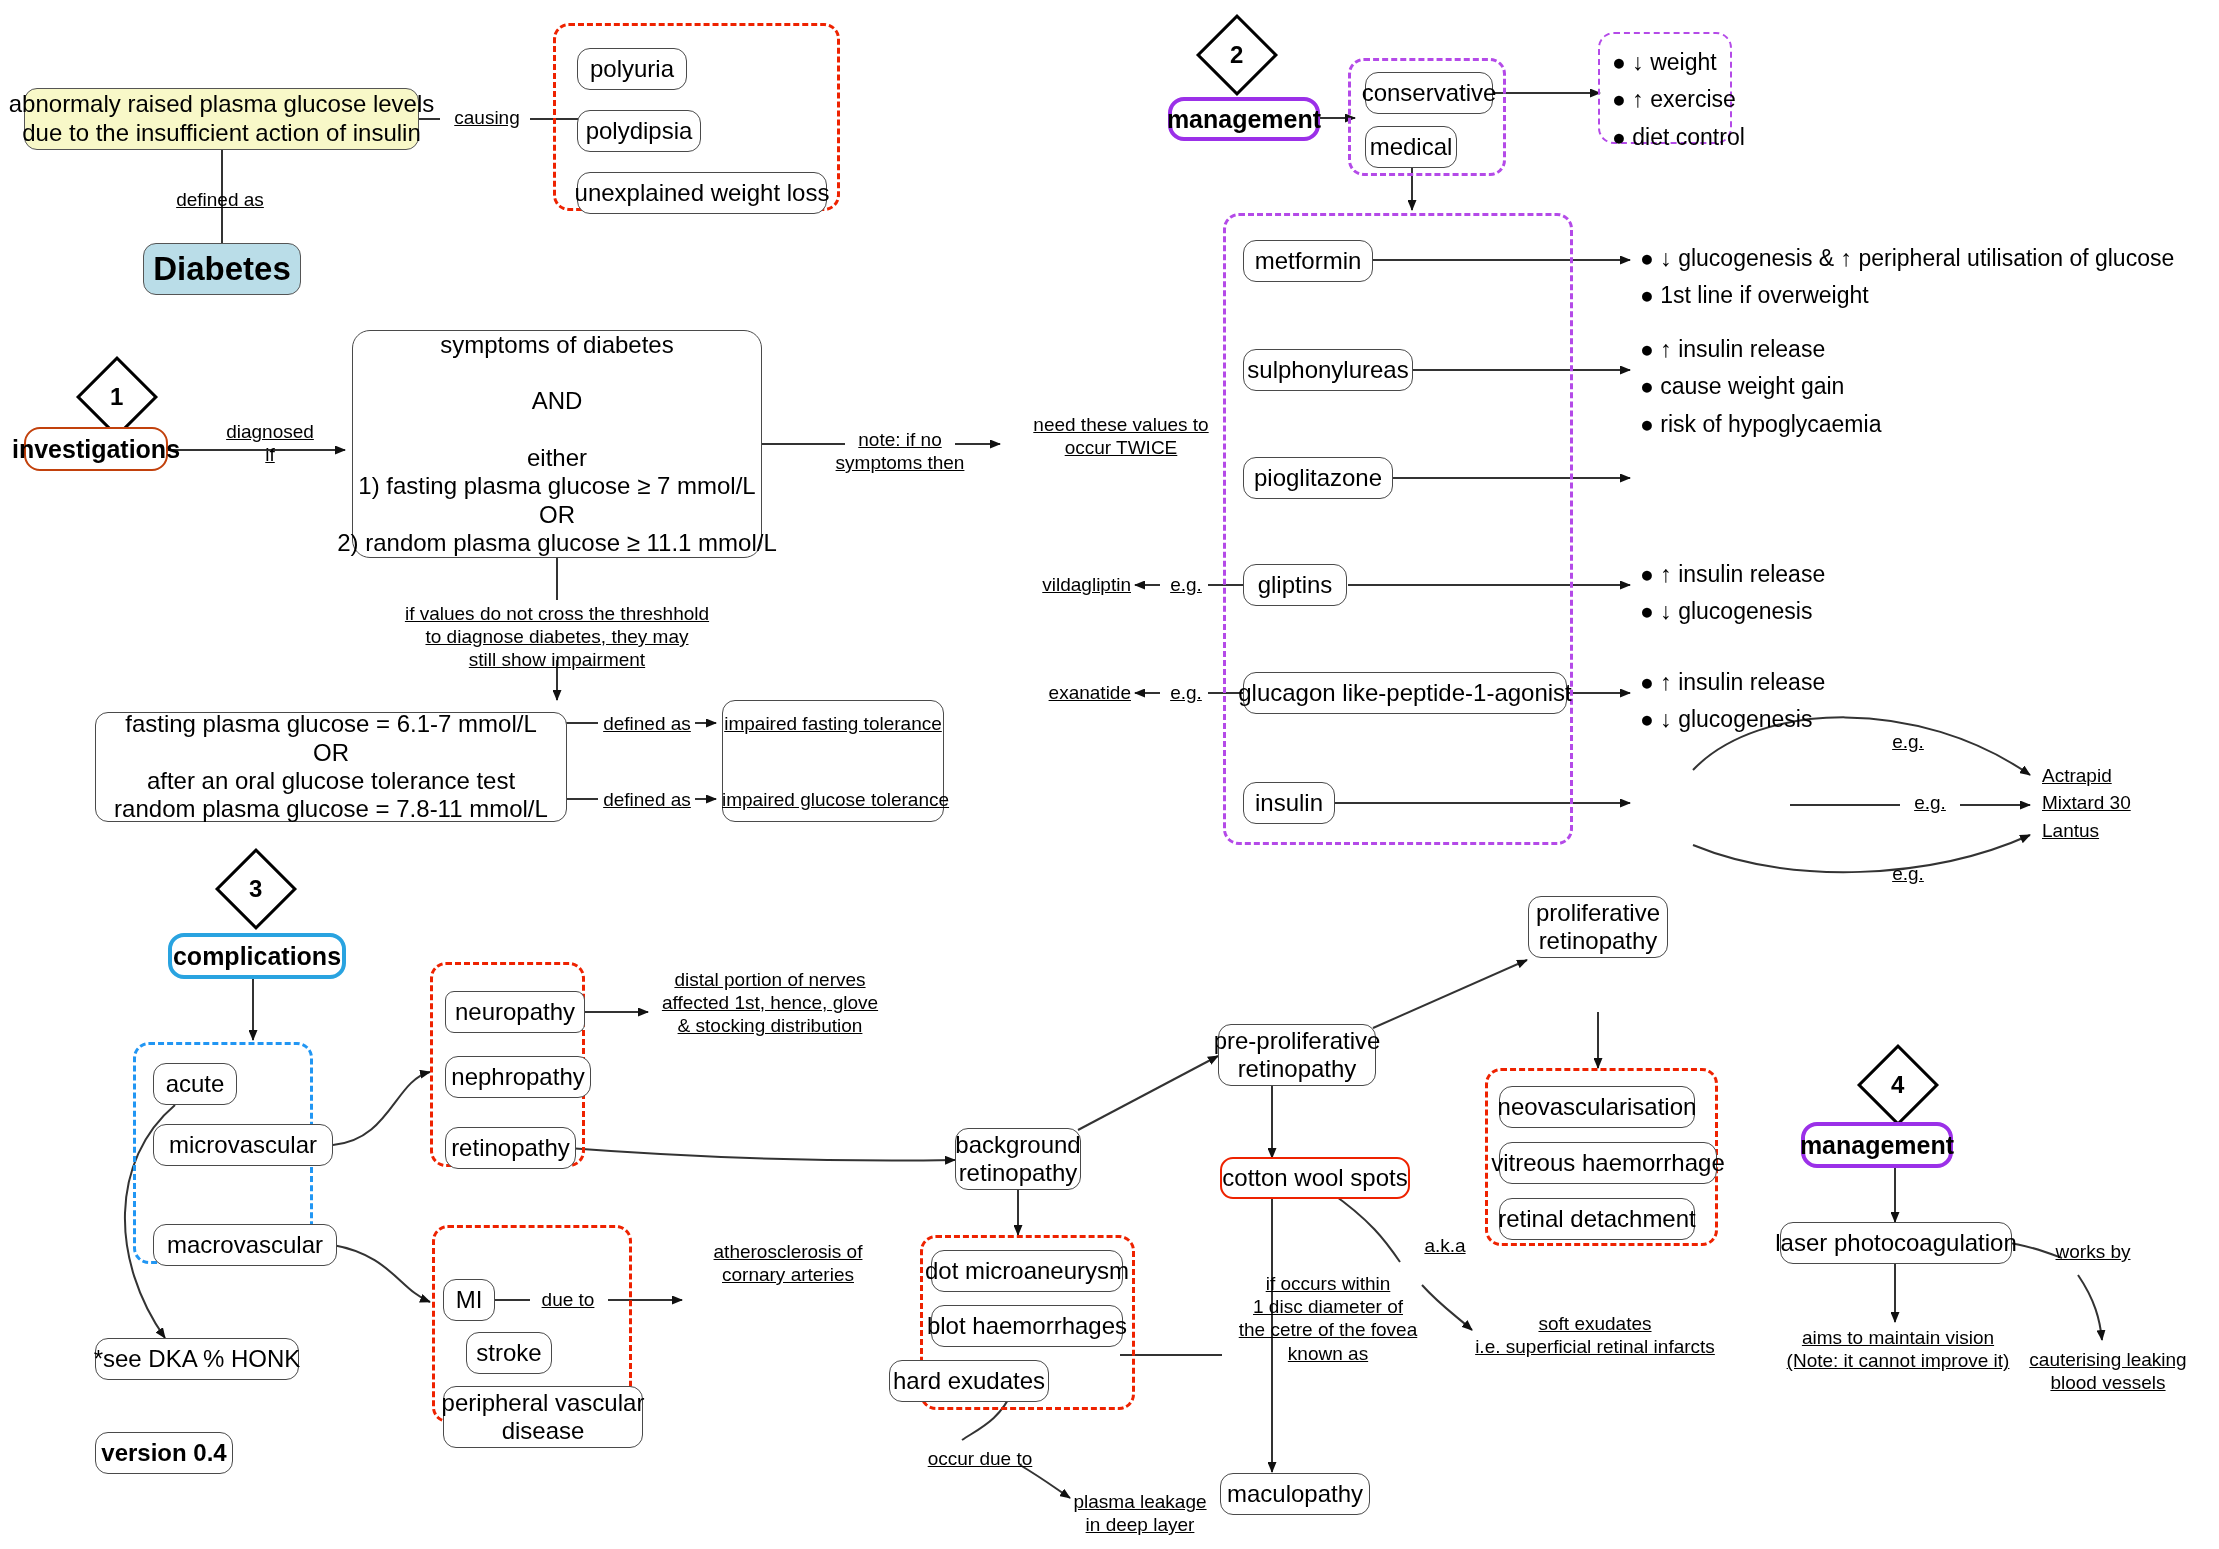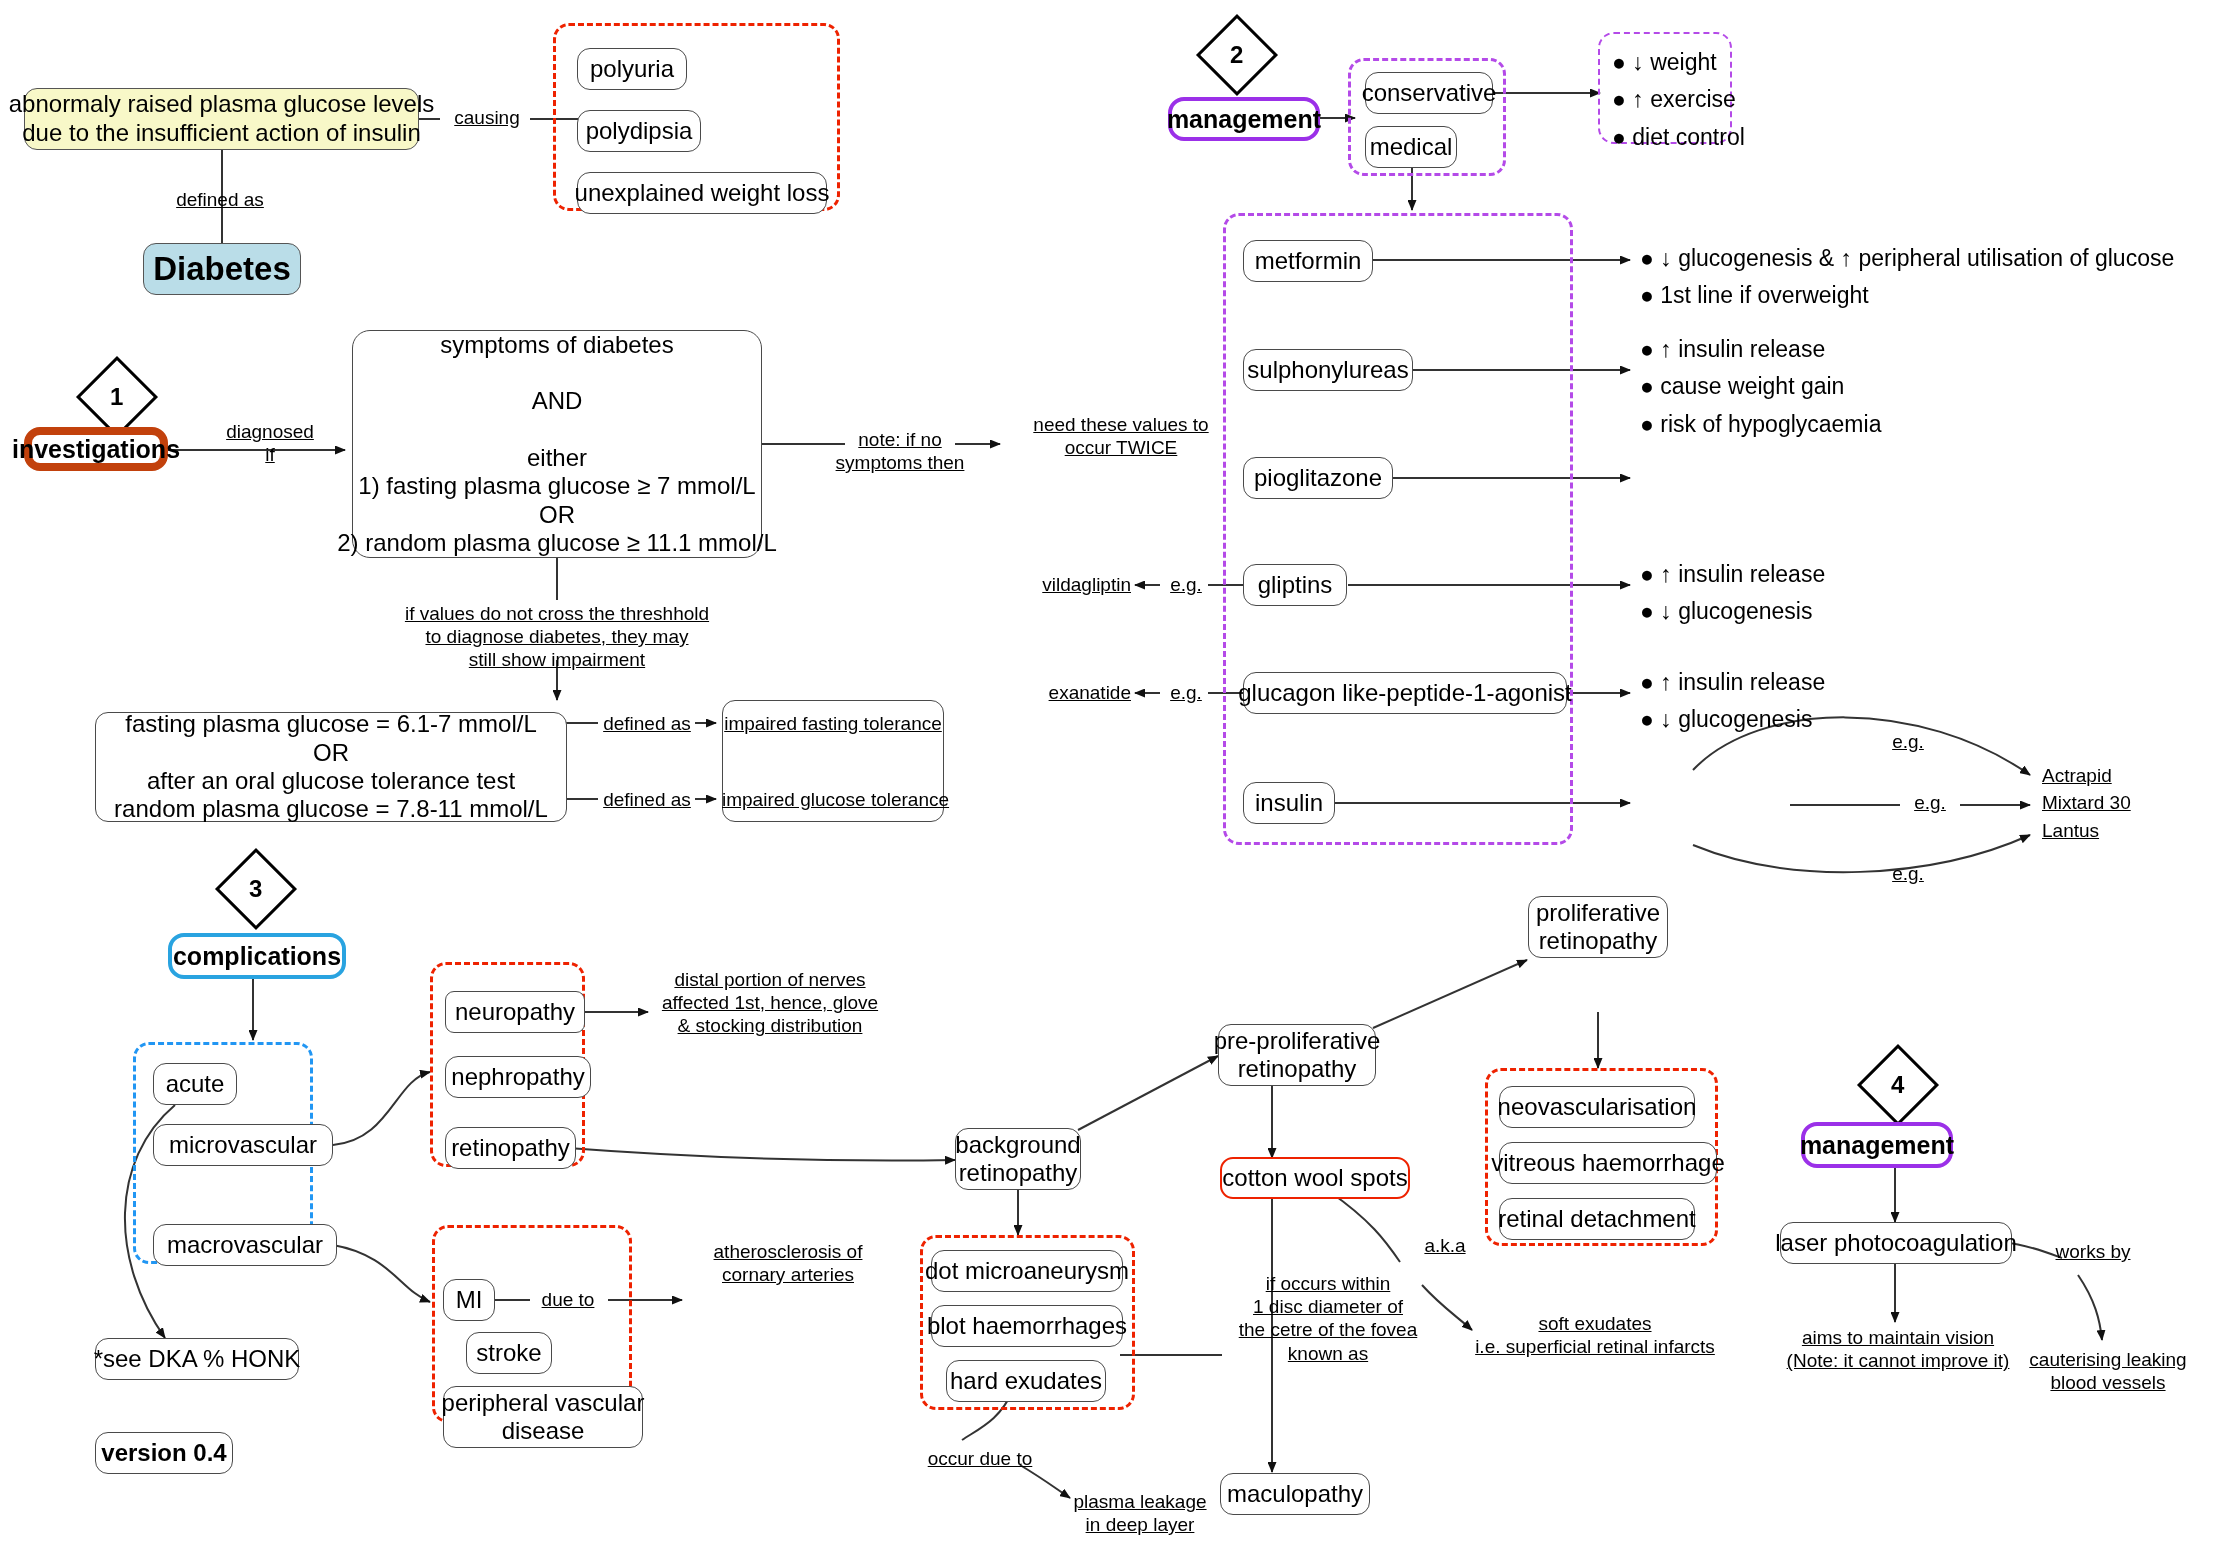--- a/index.html
+++ b/index.html
@@ -7,21 +7,21 @@
   #canvas{position:relative;width:2219px;height:1549px;overflow:hidden;background:#fff;}
   #svg-layer{position:absolute;left:0;top:0;width:2219px;height:1549px;pointer-events:none;}
 
   .node{position:absolute;box-sizing:border-box;display:flex;align-items:center;
         justify-content:center;text-align:center;background:#fff;border:1.6px solid #4a4a4a;
         border-radius:13px;font-size:24px;line-height:1.18;padding:3px 10px;white-space:pre;}
   .node.sq{border-radius:14px;}
 
   .pill{position:absolute;box-sizing:border-box;display:flex;align-items:center;justify-content:center;
         background:#fff;border-radius:16px;font-weight:bold;font-size:25px;white-space:pre;}
-  .pill.green{border:8px solid #c2410c;}
+  .pill.green{border:2px solid #c2410c;}
   .pill.blue{border:4px solid #29a3e0;}
   .pill.purple{border:4px solid #9b30e8;}
 
   .yellowbox{position:absolute;box-sizing:border-box;display:flex;align-items:center;justify-content:center;
         background:#f8f8c8;border:1.6px solid #555;border-radius:13px;font-size:24px;
         line-height:1.2;text-align:center;white-space:pre;}
   .bluebox{position:absolute;box-sizing:border-box;display:flex;align-items:center;justify-content:center;
         background:#badde8;border:1.6px solid #555;border-radius:13px;font-size:33px;
         font-weight:bold;white-space:pre;}
 
@@ -281,21 +281,21 @@
   <div class="node" style="left:955px;top:1128px;width:126px;height:62px;">background
 retinopathy</div>
   <div class="node" style="left:1218px;top:1024px;width:158px;height:62px;">pre-proliferative
 retinopathy</div>
   <div class="node" style="left:1528px;top:896px;width:140px;height:62px;">proliferative
 retinopathy</div>
 
   <div class="dashbox red" style="left:920px;top:1235px;width:215px;height:175px;"></div>
   <div class="node" style="left:931px;top:1250px;width:192px;height:42px;">dot microaneurysm</div>
   <div class="node" style="left:931px;top:1305px;width:192px;height:42px;">blot haemorrhages</div>
-  <div class="node" style="left:946px;top:1360px;width:160px;height:42px;">hard exudates</div>
+  <div class="node" style="left:889px;top:1360px;width:160px;height:42px;">hard exudates</div>
 
   <div class="lbl" style="left:890px;top:1447px;width:180px;">occur due to</div>
   <div class="lbl" style="left:1030px;top:1490px;width:220px;">plasma leakage
 in deep layer</div>
 
   <div class="node redoutline" style="left:1220px;top:1157px;width:190px;height:42px;">cotton wool spots</div>
 
   <div class="lbl" style="left:1400px;top:1234px;width:90px;">a.k.a</div>
   <div class="lbl" style="left:1420px;top:1312px;width:350px;">soft exudates
 i.e. superficial retinal infarcts</div>

